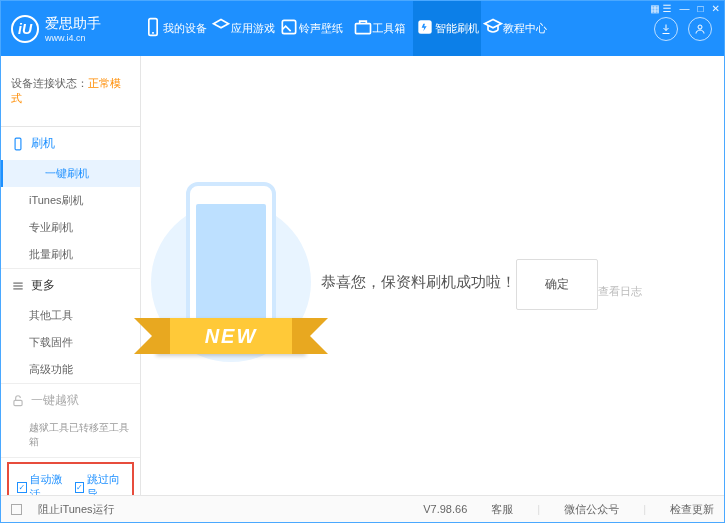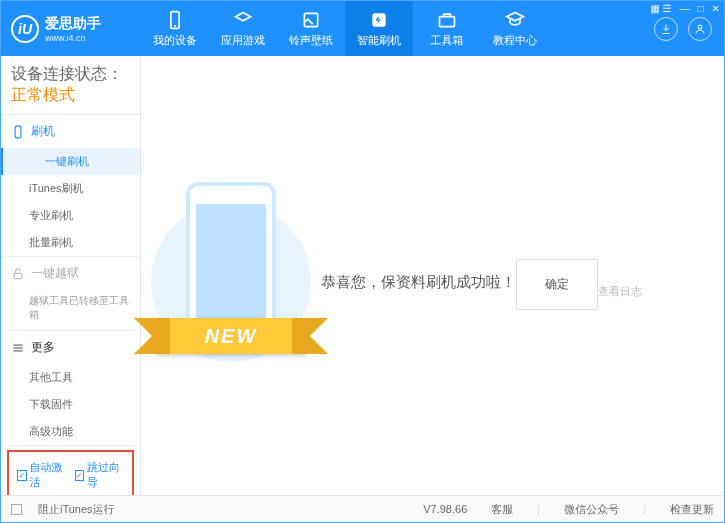--- a/index.html
+++ b/index.html
@@ -1,32 +1,32 @@
 <!DOCTYPE html>
 <html><head>
 <meta charset="utf-8">
 <style>
 *{margin:0;padding:0;box-sizing:border-box;font-family:"Microsoft YaHei",Arial,sans-serif}
 body{background:#fff;width:725px;height:523px;overflow:hidden;border:1px solid #4aa8ff;position:relative}
 .header{height:55px;background:#1e90ff;display:flex;align-items:center;color:#fff;position:relative}
 .logo-area{display:flex;align-items:center;padding:0 10px;width:140px}
 .logo-icon{width:28px;height:28px;border:2px solid #fff;border-radius:50%;display:flex;align-items:center;justify-content:center;font-weight:bold;font-style:italic;font-size:14px;margin-right:6px}
-.logo-text{font-size:14px;font-weight:bold}
+.logo-text{font-size:14px;font-weight:normal}
 .logo-sub{font-size:9px;opacity:.9}
 .nav{display:flex;flex:1;height:100%}
-.nav-item{width:68px;display:flex;flex-direction:column;align-items:center;justify-content:center;cursor:pointer;font-size:11px}
+.nav-item{width:68px;display:flex;flex-direction:row;align-items:center;justify-content:center;cursor:pointer;font-size:11px}
 .nav-item.active{background:#0c7fe8}
 .nav-icon{width:20px;height:20px;margin-bottom:3px}
 .win-controls{position:absolute;top:2px;right:4px;display:flex;gap:8px;font-size:10px}
 .win-btn{cursor:pointer;opacity:.9}
 .header-right{display:flex;align-items:center;gap:10px;padding-right:12px}
 .circle-btn{width:24px;height:24px;border:1.5px solid rgba(255,255,255,.7);border-radius:50%;display:flex;align-items:center;justify-content:center;cursor:pointer}
 .main{display:flex;height:440px}
 .sidebar{width:140px;border-right:1px solid #e5e5e5;display:flex;flex-direction:column;font-size:12px}
-.status-bar{padding:8px 10px;border-bottom:1px solid #e5e5e5;font-size:16px;color:#666}
+.status-bar{padding:20px 10px;border-bottom:1px solid #e5e5e5;font-size:11px;color:#666}
 .status-val{color:#ff8c00}
 .side-section{border-bottom:1px solid #eee}
 .side-header{display:flex;align-items:center;padding:8px 10px;color:#333;cursor:pointer}
 .side-header svg{margin-right:6px}
 .side-header.blue{color:#1e90ff}
 .side-header.gray{color:#aaa}
 .side-sub{padding:6px 10px 6px 28px;color:#666;cursor:pointer;font-size:11px}
 .side-sub.active{background:#e8f3ff;color:#1e90ff;border-left:2px solid #1e90ff;padding-left:42px}
 .side-note{padding:4px 10px 8px 28px;color:#999;font-size:10px;line-height:1.4}
 .checkbox-row{display:flex;gap:8px;padding:8px;border:2px solid #e74c3c;margin:4px 6px;font-size:11px}
@@ -86,33 +86,33 @@
         </svg>
         <span>应用游戏</span>
       </div>
     <div class="nav-item">
         <svg class="nav-icon" viewBox="0 0 24 24" fill="none" stroke="#fff" stroke-width="2">
           <rect x="4" y="4" width="16" height="16" rx="2"></rect>
           <path d="M4 15l4-4 6 6"></path>
         </svg>
         <span>铃声壁纸</span>
       </div>
+    <div class="nav-item">
+        <svg class="nav-icon" viewBox="0 0 24 24" fill="none" stroke="#fff" stroke-width="2">
+          <rect x="3" y="8" width="18" height="12" rx="1"></rect>
+          <path d="M8 8V5h8v3"></path>
+        </svg>
+        <span>工具箱</span>
+      </div>
     <div class="nav-item active">
         <svg class="nav-icon" viewBox="0 0 24 24" fill="#fff">
           <rect x="4" y="4" width="16" height="16" rx="3"></rect>
           <path d="M10 8l-2 5h3l-1 4 4-6h-3l1-3z" fill="#1e90ff"></path>
         </svg>
         <span>智能刷机</span>
-      </div>
-    <div class="nav-item">
-        <svg class="nav-icon" viewBox="0 0 24 24" fill="none" stroke="#fff" stroke-width="2">
-          <rect x="3" y="8" width="18" height="12" rx="1"></rect>
-          <path d="M8 8V5h8v3"></path>
-        </svg>
-        <span>工具箱</span>
       </div>
     <div class="nav-item">
         <svg class="nav-icon" viewBox="0 0 24 24" fill="none" stroke="#fff" stroke-width="2">
           <path d="M12 3L2 8l10 5 10-5-10-5z"></path>
           <path d="M6 10v5c0 1 3 3 6 3s6-2 6-3v-5"></path>
         </svg>
         <span>教程中心</span>
       </div>
   </div>
   <div class="header-right">
@@ -138,42 +138,42 @@
           <svg width="14" height="14" viewBox="0 0 24 24" fill="none" stroke="#1e90ff" stroke-width="2">
             <rect x="7" y="2" width="10" height="20" rx="2"></rect>
           </svg>
           <span>刷机</span>
         </div>
       <div class="side-sub active">一键刷机</div>
       <div class="side-sub">iTunes刷机</div>
       <div class="side-sub">专业刷机</div>
       <div class="side-sub">批量刷机</div>
     </div>
-    <div class="side-section">
-      <div class="side-header gray">
-          <svg width="14" height="14" viewBox="0 0 24 24" fill="none" stroke="#bbb" stroke-width="2">
-            <rect x="5" y="11" width="14" height="9" rx="2"></rect>
-            <path d="M8 11V7a4 4 0 018 0"></path>
-          </svg>
-          <span>一键越狱</span>
-        </div>
-      <div class="side-note">越狱工具已转移至工具箱</div>
-    </div>
     <div class="side-section" style="flex:1">
       <div class="side-header">
           <svg width="14" height="14" viewBox="0 0 24 24" fill="none" stroke="#666" stroke-width="2">
             <line x1="4" y1="7" x2="20" y2="7"></line>
             <line x1="4" y1="12" x2="20" y2="12"></line>
             <line x1="4" y1="17" x2="20" y2="17"></line>
           </svg>
           <span>更多</span>
         </div>
       <div class="side-sub">其他工具</div>
       <div class="side-sub">下载固件</div>
       <div class="side-sub">高级功能</div>
+    </div>
+    <div class="side-section">
+      <div class="side-header gray">
+          <svg width="14" height="14" viewBox="0 0 24 24" fill="none" stroke="#bbb" stroke-width="2">
+            <rect x="5" y="11" width="14" height="9" rx="2"></rect>
+            <path d="M8 11V7a4 4 0 018 0"></path>
+          </svg>
+          <span>一键越狱</span>
+        </div>
+      <div class="side-note">越狱工具已转移至工具箱</div>
     </div>
     <div class="checkbox-row">
       <label class="cb">
           <span class="cb-box">✓</span>
           <span>自动激活</span>
         </label>
       <label class="cb">
           <span class="cb-box">✓</span>
           <span>跳过向导</span>
         </label>

